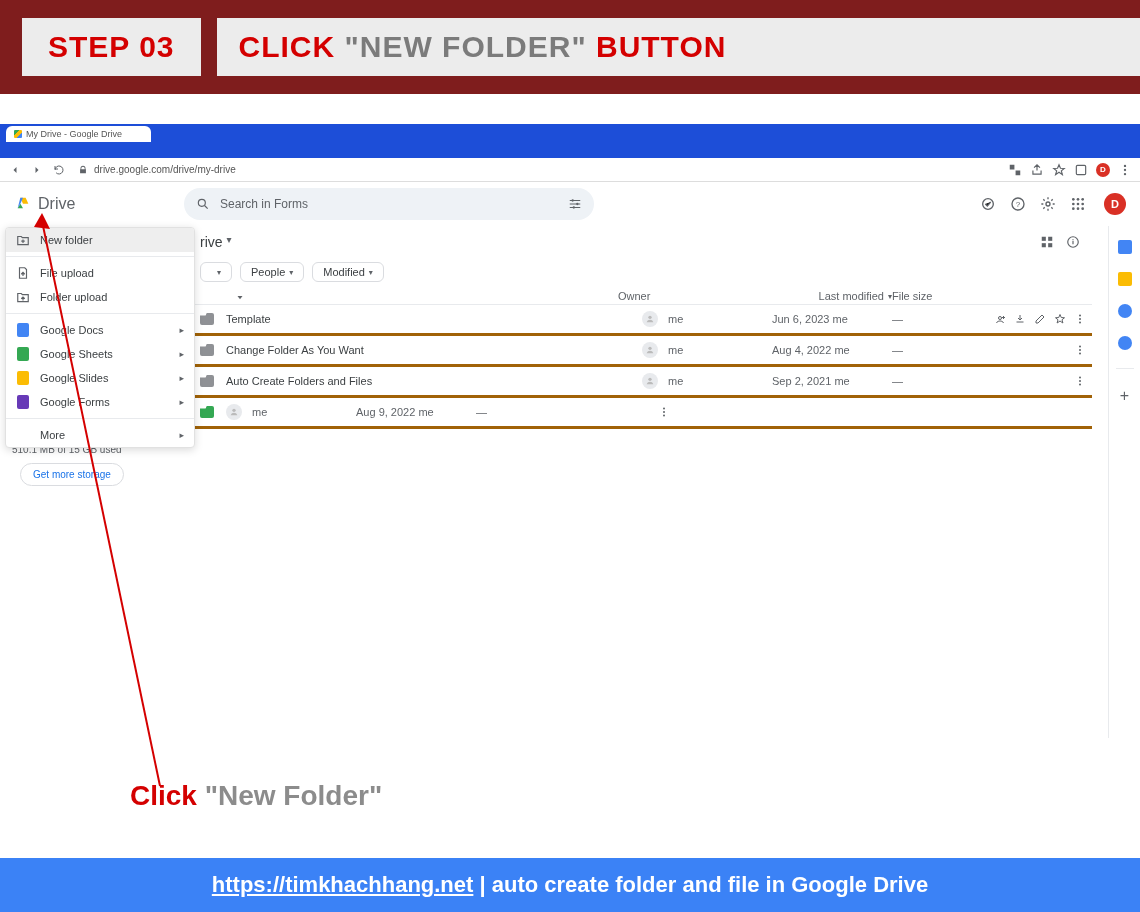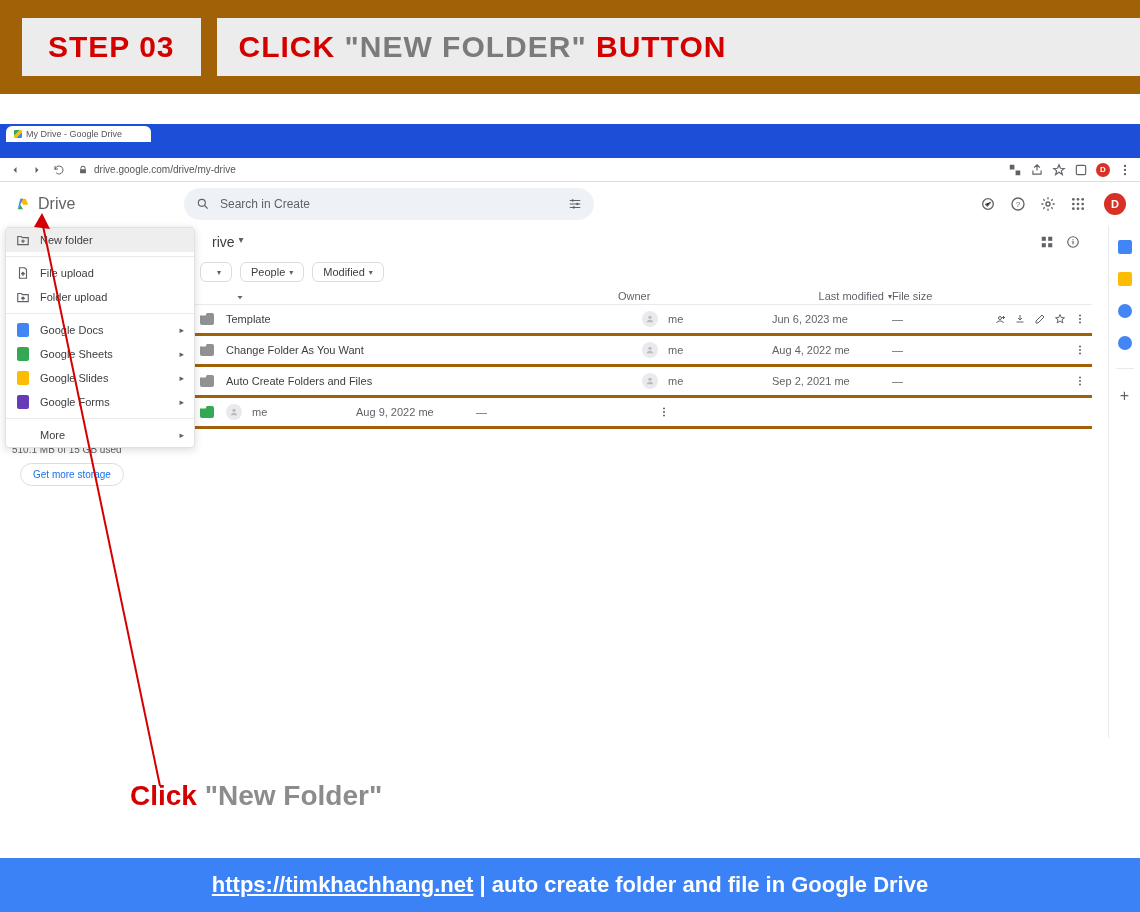--- a/index.html
+++ b/index.html
@@ -1,19 +1,19 @@
 <!DOCTYPE html>
 <html><head>
 <meta charset="utf-8">
 <style>
 * { margin: 0; padding: 0; box-sizing: border-box; font-family: Arial, "Helvetica Neue", sans-serif; }
 body { width: 1140px; height: 912px; background: #fff; position: relative; overflow: hidden; }
 
 
-.top-header { display: flex; gap: 16px; padding: 18px 0 18px 22px; background: #a16207; }
+.top-header { display: flex; gap: 16px; padding: 18px 0 18px 22px; background: #7f1d1d; }
 .step-badge { background: #ececec; color: #d40000; font-weight: 800; font-size: 30px; padding: 12px 26px; letter-spacing: 1px; }
 .step-title { flex: 1; background: #ececec; padding: 12px 22px; font-weight: 800; font-size: 30px; letter-spacing: 1px; }
 .step-title .red { color: #d40000; }
 .step-title .gray { color: #7b7b7b; }
 
 
 .browser-window { margin-top: 30px; height: 614px; background: #fff; position: relative; overflow: hidden; }
 
 
 .tab-bar { height: 34px; background: #1d4ed8; position: relative; }
@@ -25,21 +25,21 @@
 .nav-ico { width: 14px; height: 14px; color: #5f6368; display: flex; align-items: center; justify-content: center; }
 .url-box { flex: 0 0 auto; display: flex; align-items: center; gap: 6px; margin-left: 4px; }
 .lock { width: 10px; height: 10px; }
 .url-text { font-size: 10px; color: #555; }
 .addr-right { margin-left: auto; display: flex; align-items: center; gap: 8px; }
 .addr-icon { width: 14px; height: 14px; color: #5f6368; }
 .ext-badge { width: 14px; height: 14px; border-radius: 50%; background: #d93025; display: flex; align-items: center; justify-content: center; color: #fff; font-size: 8px; font-weight: bold; }
 
 
 .drive-header { height: 44px; display: flex; align-items: center; padding: 0 14px; gap: 10px; background: #fff; }
-.drive-logo { display: flex; align-items: center; gap: 6px; width: 160px; }
+.drive-logo { display: flex; gap: 6px; width: 160px; }
 .logo-tri { width: 18px; height: 16px; }
 .drive-word { font-size: 16px; color: #5f6368; }
 .search-box { flex: 0 0 410px; height: 32px; background: #eef2f6; border-radius: 16px; display: flex; align-items: center; padding: 0 12px; gap: 10px; color: #5f6368; }
 .search-ph { font-size: 12px; flex: 1; }
 .tune-icon { width: 14px; height: 14px; }
 .drive-header-right { margin-left: auto; display: flex; align-items: center; gap: 14px; }
 .hdr-ico { width: 16px; height: 16px; color: #5f6368; }
 .avatar { width: 22px; height: 22px; border-radius: 50%; background: #d93025; color: #fff; font-size: 11px; font-weight: bold; display: flex; align-items: center; justify-content: center; margin-left: 4px; }
 
 
@@ -63,21 +63,21 @@
 .menu-arrow { position: absolute; right: 10px; color: #5f6368; font-size: 9px; }
 .doc-ico { width: 12px; height: 14px; border-radius: 2px; }
 .doc-blue { background: #4285f4; }
 .doc-green { background: #34a853; }
 .doc-yellow { background: #fbbc04; }
 .doc-purple { background: #673ab7; }
 
 
 .main { flex: 1; padding: 0 16px 0 0; position: relative; }
 .crumb-row { display: flex; align-items: center; height: 32px; padding-left: 20px; }
-.crumb { font-size: 14px; color: #3c4043; display: flex; align-items: flex-start; gap: 4px; margin-left: 12px; }
+.crumb { font-size: 14px; color: #3c4043; display: flex; align-items: flex-start; gap: 4px; }
 .crumb .tri-d { font-size: 10px; color: #5f6368; }
 .view-icons { margin-left: auto; display: flex; gap: 12px; color: #5f6368; padding-right: 12px;}
 
 .chip-row { display: flex; gap: 8px; padding: 4px 0 4px 20px; }
 .chip { border: 1px solid #dadce0; border-radius: 6px; padding: 3px 10px; font-size: 11px; color: #3c4043; display: flex; align-items: center; gap: 4px; background:#fff;}
 .chip .tri-d { font-size: 8px; color: #5f6368; }
 
 .sort-row { display: flex; padding: 4px 0 2px 20px; color: #5f6368; font-size: 11px; border-bottom: 1px solid #e8eaed;}
 .col-name { flex: 1; display: flex; align-items: center; gap: 6px; }
 .col-owner { width: 130px; }
@@ -184,21 +184,21 @@
           <path fill="#fbbc04" d="M8 4h8l4 9h-8z"></path>
           <path fill="#4285f4" d="M8 4L4 20l4-7 4-9z"></path>
         </svg>
       <span class="drive-word">Drive</span>
     </div>
     <div class="search-box">
       <svg width="14" height="14" viewBox="0 0 24 24">
           <circle fill="none" stroke="#5f6368" stroke-width="2" cx="10" cy="10" r="6"></circle>
           <path stroke="#5f6368" stroke-width="2" d="M15 15l5 5"></path>
         </svg>
-      <span class="search-ph">Search in Create</span>
+      <span class="search-ph">Search in Forms</span>
       <svg class="tune-icon" viewBox="0 0 24 24">
           <path stroke="#5f6368" stroke-width="2" d="M3 6h18M3 12h18M3 18h18"></path>
           <circle fill="#5f6368" cx="8" cy="6" r="2"></circle>
           <circle fill="#5f6368" cx="16" cy="12" r="2"></circle>
           <circle fill="#5f6368" cx="10" cy="18" r="2"></circle>
         </svg>
     </div>
     <div class="drive-header-right">
       <svg class="hdr-ico" viewBox="0 0 24 24">
           <circle fill="none" stroke="#5f6368" stroke-width="2" cx="12" cy="12" r="8"></circle>

